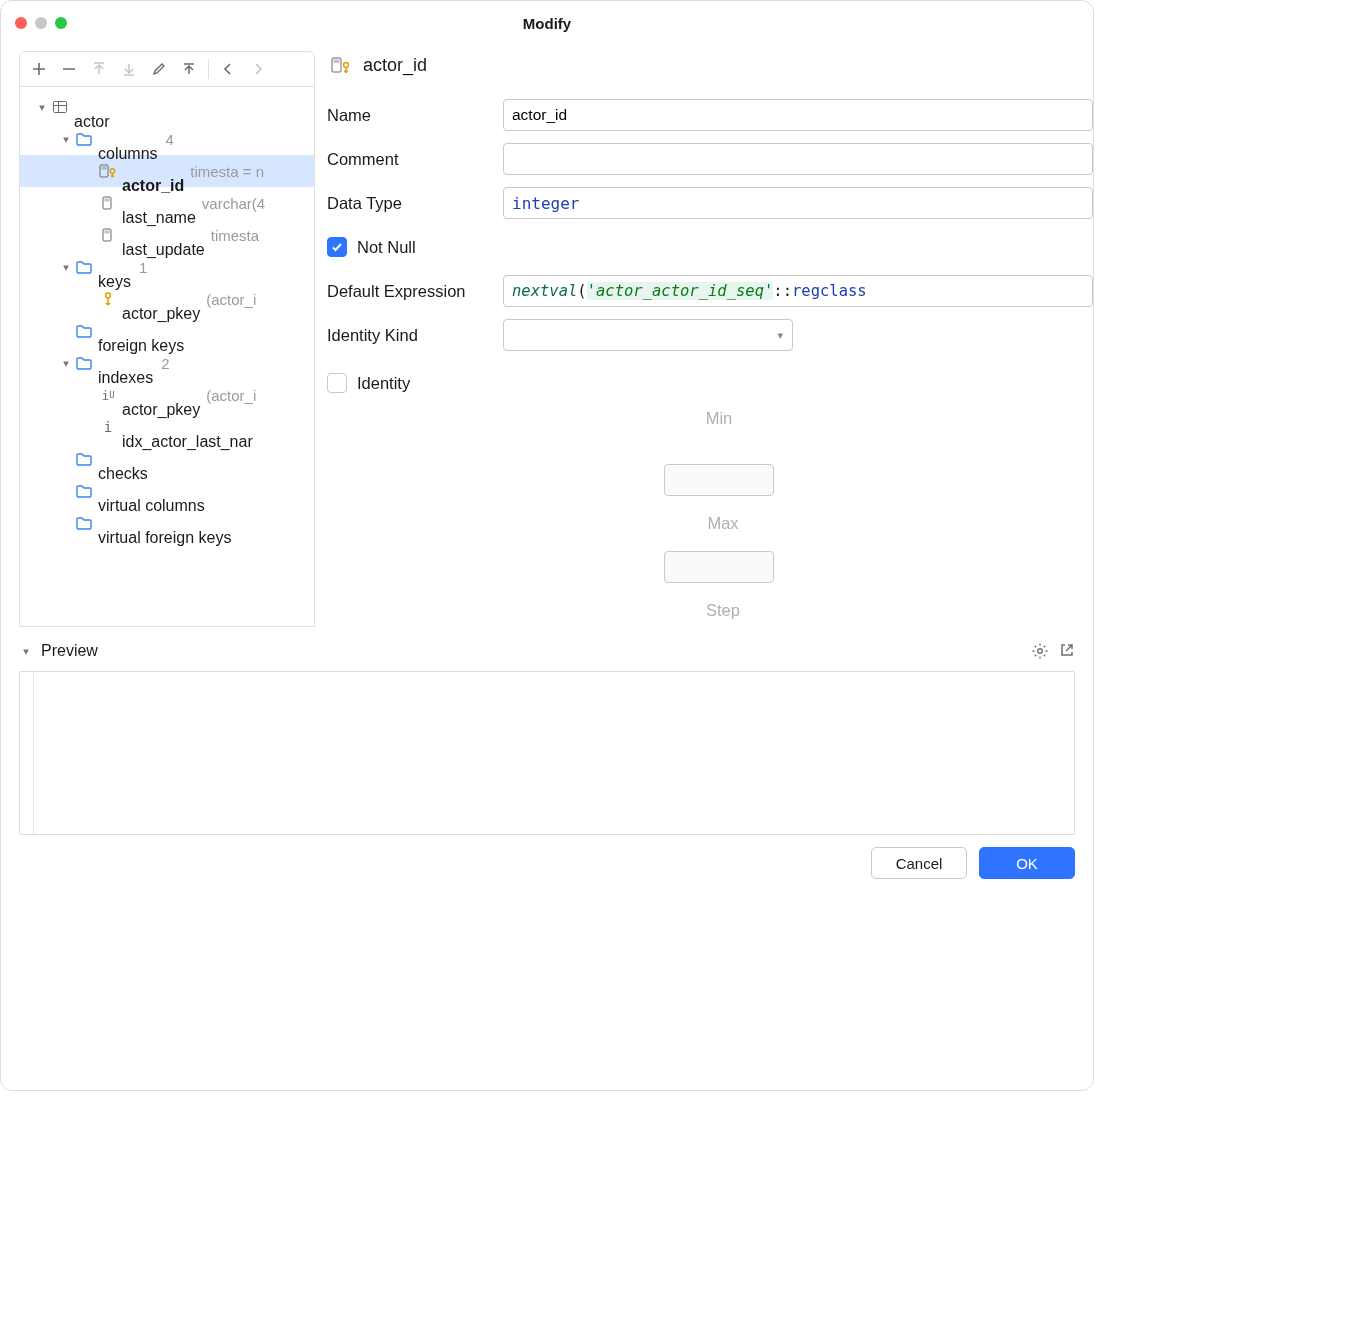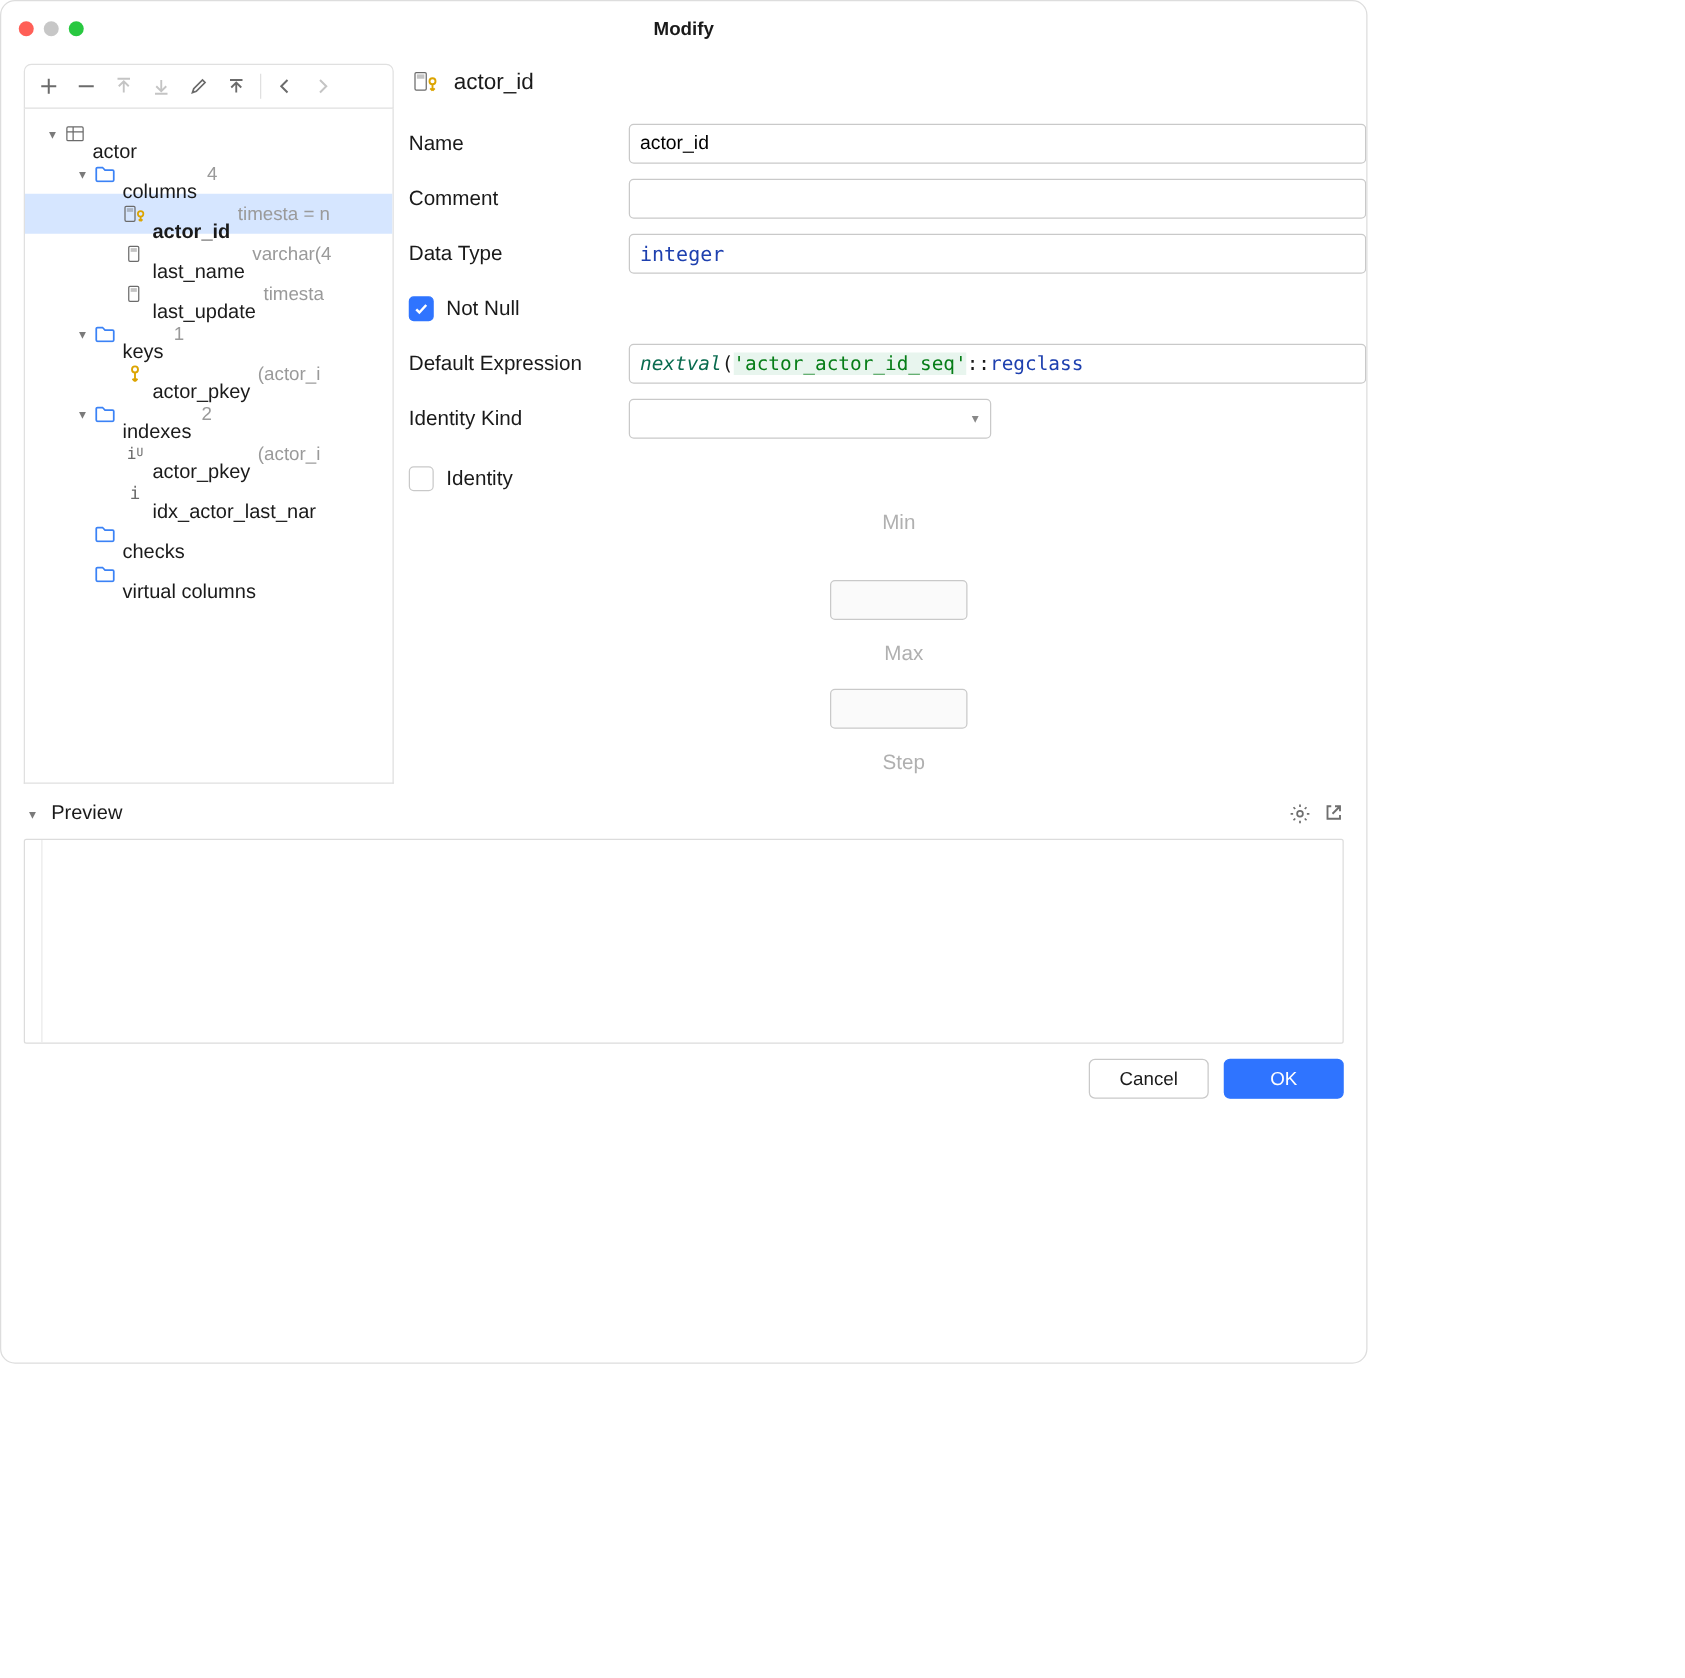--- a/index.html
+++ b/index.html
@@ -106,21 +106,21 @@
 .checkbox.disabled { border-color: #ddd; }
 .select-wrap { position: relative; width: 290px; }
 .select-wrap .form-input { width: 100%; }
 .select-caret { position: absolute; right: 10px; top: 50%; transform: translateY(-50%); color: #888; font-size: 11px; pointer-events:none; }
 
 .identity-sub { display:flex; align-items:center; gap: 18px; padding: 4px 0 4px 18px; flex-direction: column; }
 .identity-sub .form-label { width: auto; }
 .identity-sub input { width: 104px; }
 
 .code-nextval { color: #0a6b4f; font-style: italic; }
-.code-str { color: #067d17; background: #e8f5ee; }
+.code-str { color: #067d17; background: #e8f5ee; font-style: italic; }
 .code-kw { color: #1e40af; }
 .code-dt { color: #1e40af; font-family: ui-monospace, Menlo, monospace; font-size: 16px; }
 
 .hscroll {
   height: 10px;
   background: transparent;
   display:flex; align-items:center;
   margin: 6px 8px 0 4px;
 }
 .hscroll-thumb { height: 8px; background: #d9d9d9; border-radius: 4px; width: 534px; }
@@ -287,20 +287,29 @@
         <span class="icon-slot">
           <svg width="14" height="16" viewBox="0 0 14 16">
               <circle cx="7" cy="4.5" r="2.4" stroke="#dca400" fill="none" stroke-width="1.5"></circle>
               <path d="M7 7v7m0 0l-2-2M7 14l2-2" stroke="#dca400" stroke-width="1.5"></path>
             </svg>
         </span>
         <span class="node-label">actor_pkey</span>
         <span class="type-hint">(actor_i</span>
       </div>
 
+      <div class="tree-row" style="padding-left:38px">
+        <span class="chev empty">▾</span>
+        <span class="icon-slot folder-icon">
+          <svg width="16" height="14" viewBox="0 0 16 14">
+              <path d="M1 3a1 1 0 011-1h4l2 2h6a1 1 0 011 1v7a1 1 0 01-1 1H2a1 1 0 01-1-1V3z" stroke="#3b82f6" fill="none" stroke-width="1.4"></path>
+            </svg>
+        </span>
+        <span class="node-label">foreign keys</span>
+      </div>
 
       <div class="tree-row" style="padding-left:38px">
         <span class="chev">▾</span>
         <span class="icon-slot folder-icon">
           <svg width="16" height="14" viewBox="0 0 16 14">
               <path d="M1 3a1 1 0 011-1h4l2 2h6a1 1 0 011 1v7a1 1 0 01-1 1H2a1 1 0 01-1-1V3z" stroke="#3b82f6" fill="none" stroke-width="1.4"></path>
             </svg>
         </span>
         <span class="node-label">indexes</span>
         <span class="count-hint">2</span>
@@ -330,20 +339,29 @@
       <div class="tree-row" style="padding-left:38px">
         <span class="chev empty">▾</span>
         <span class="icon-slot folder-icon">
           <svg width="16" height="14" viewBox="0 0 16 14">
               <path d="M1 3a1 1 0 011-1h4l2 2h6a1 1 0 011 1v7a1 1 0 01-1 1H2a1 1 0 01-1-1V3z" stroke="#3b82f6" fill="none" stroke-width="1.4"></path>
             </svg>
         </span>
         <span class="node-label">virtual columns</span>
       </div>
 
+      <div class="tree-row" style="padding-left:38px">
+        <span class="chev empty">▾</span>
+        <span class="icon-slot folder-icon">
+          <svg width="16" height="14" viewBox="0 0 16 14">
+              <path d="M1 3a1 1 0 011-1h4l2 2h6a1 1 0 011 1v7a1 1 0 01-1 1H2a1 1 0 01-1-1V3z" stroke="#3b82f6" fill="none" stroke-width="1.4"></path>
+            </svg>
+        </span>
+        <span class="node-label">virtual foreign keys</span>
+      </div>
     </div>
   </div>
 
   <div class="panel-right">
     <div class="detail-header">
       <span class="icon-slot">
         <svg width="20" height="18" viewBox="0 0 20 18">
             <rect x="1" y="2" width="9" height="14" rx="1" stroke="#6b6b6b" fill="none"></rect>
             <rect x="2.5" y="3.5" width="6" height="3.5" fill="#6b6b6b" opacity=".4"></rect>
             <circle cx="15" cy="9" r="2.4" stroke="#dca400" fill="none" stroke-width="1.5"></circle>

